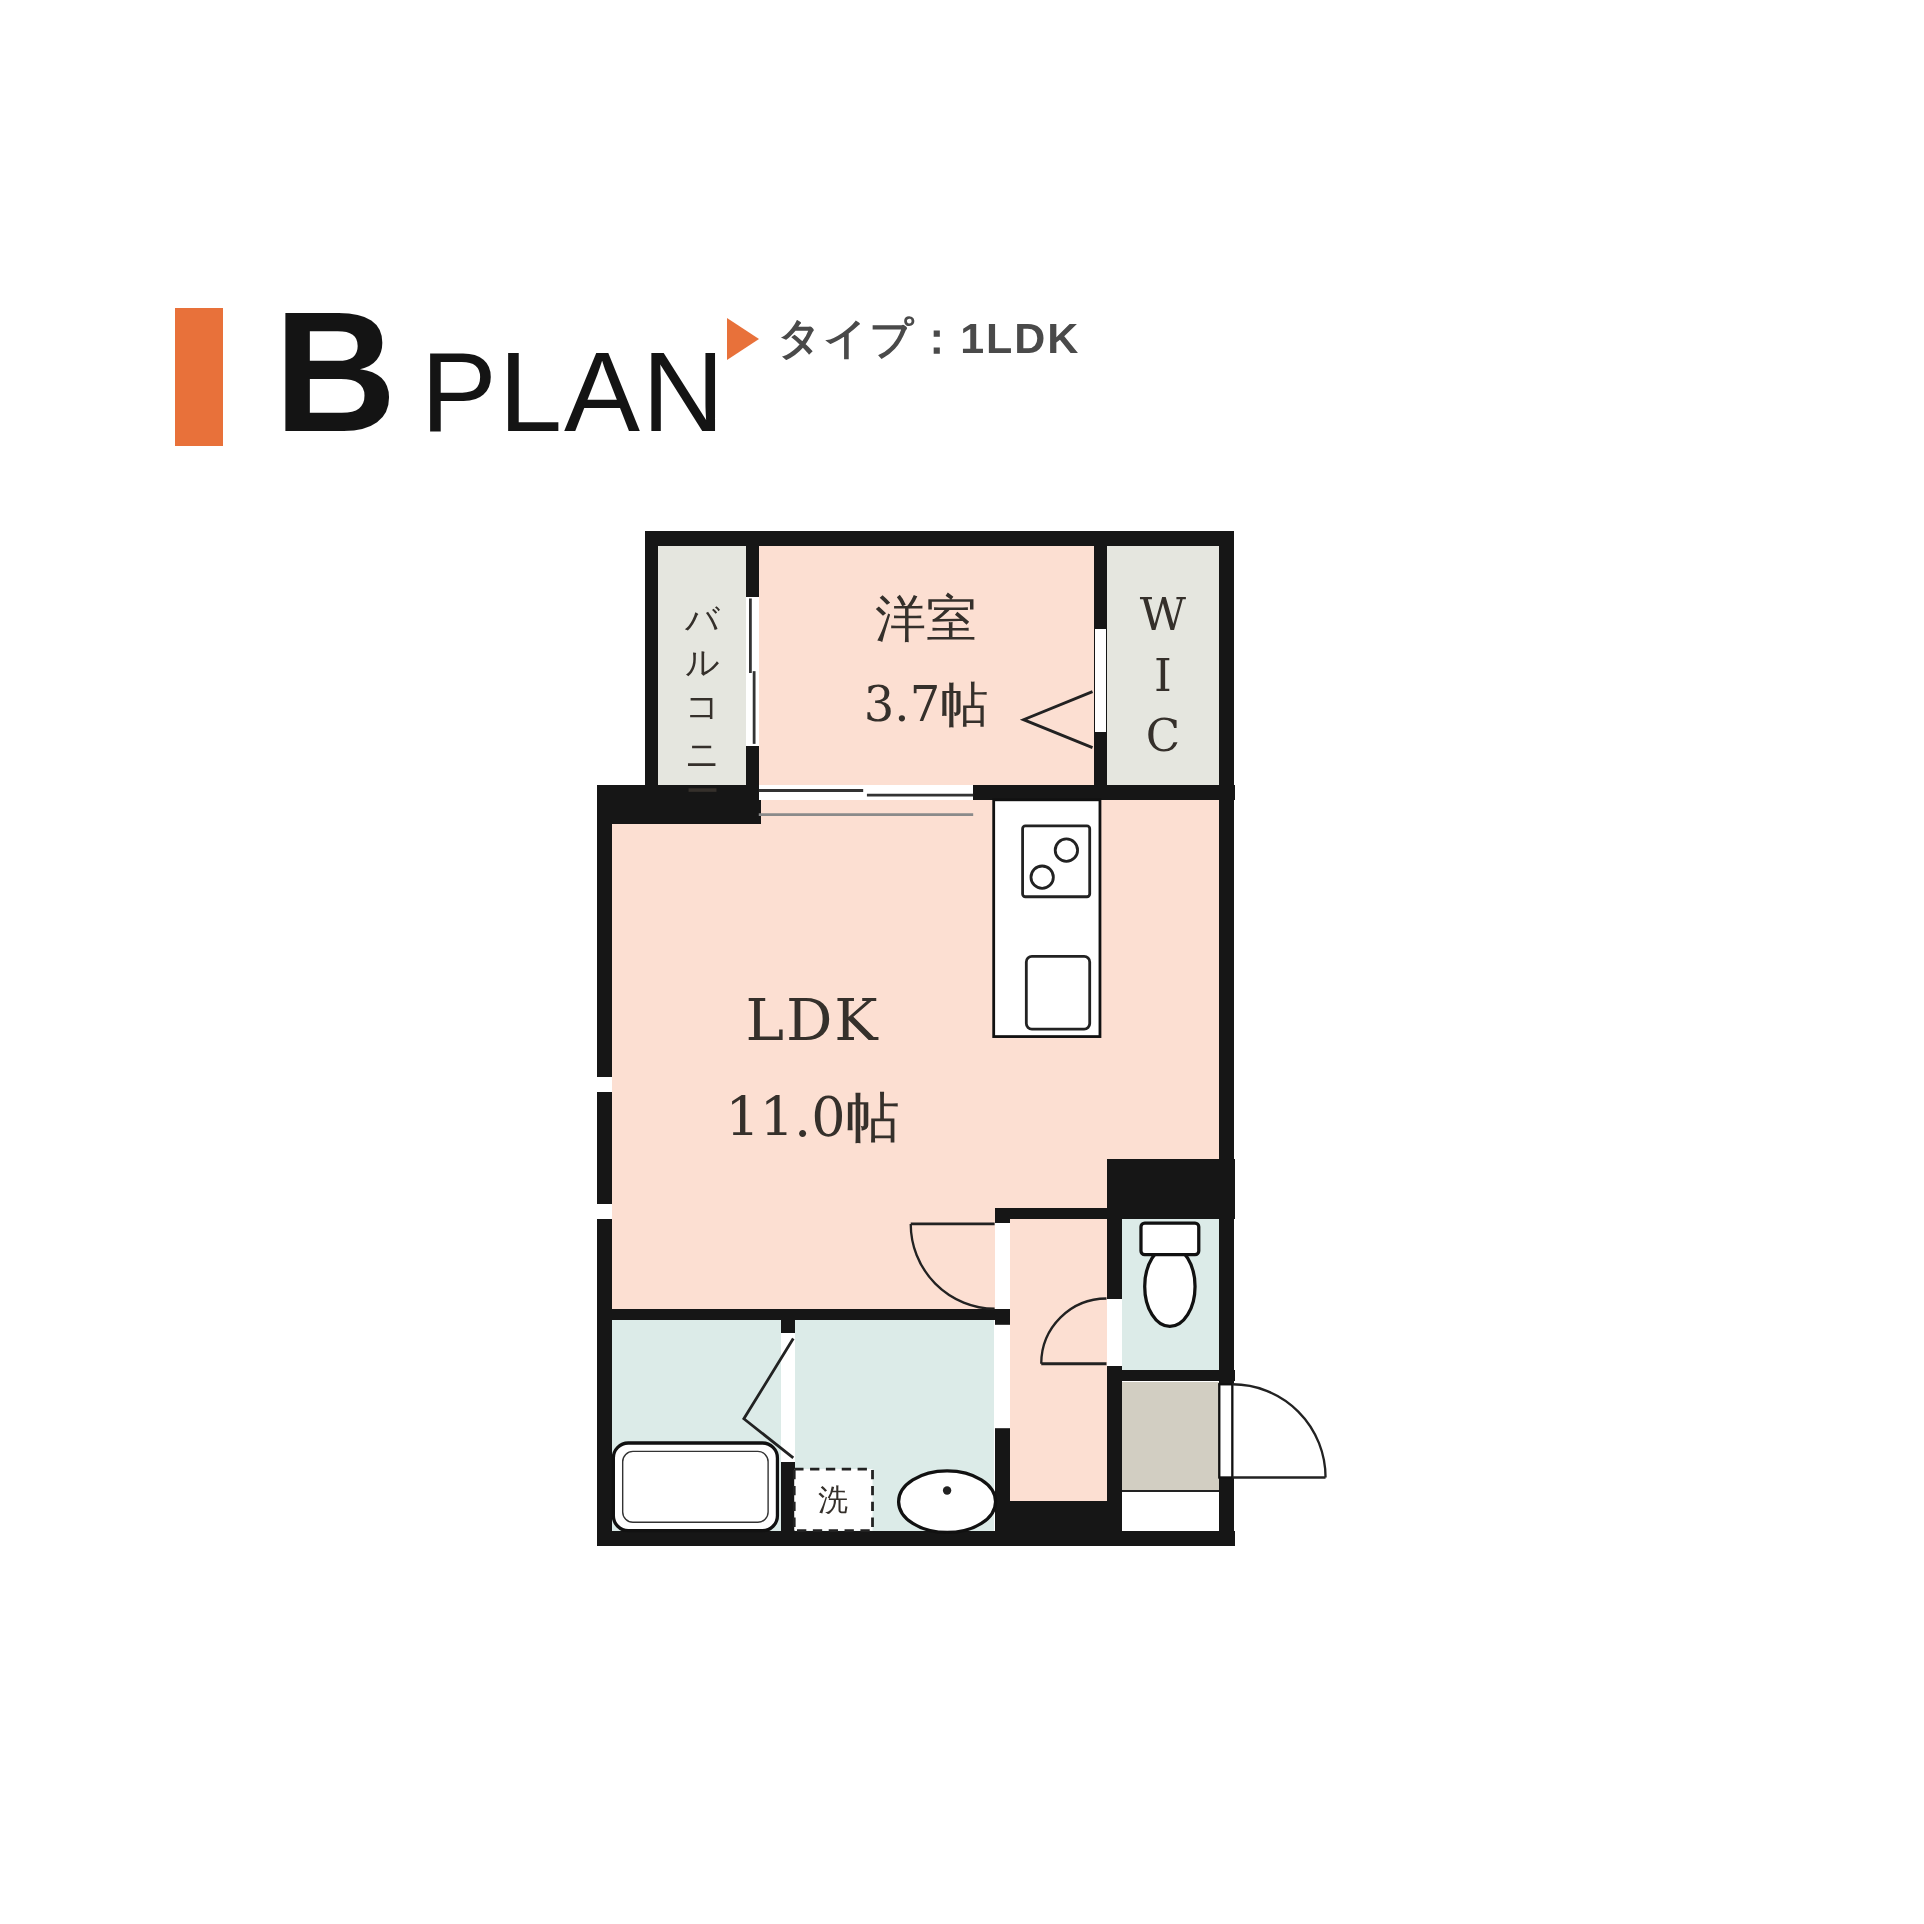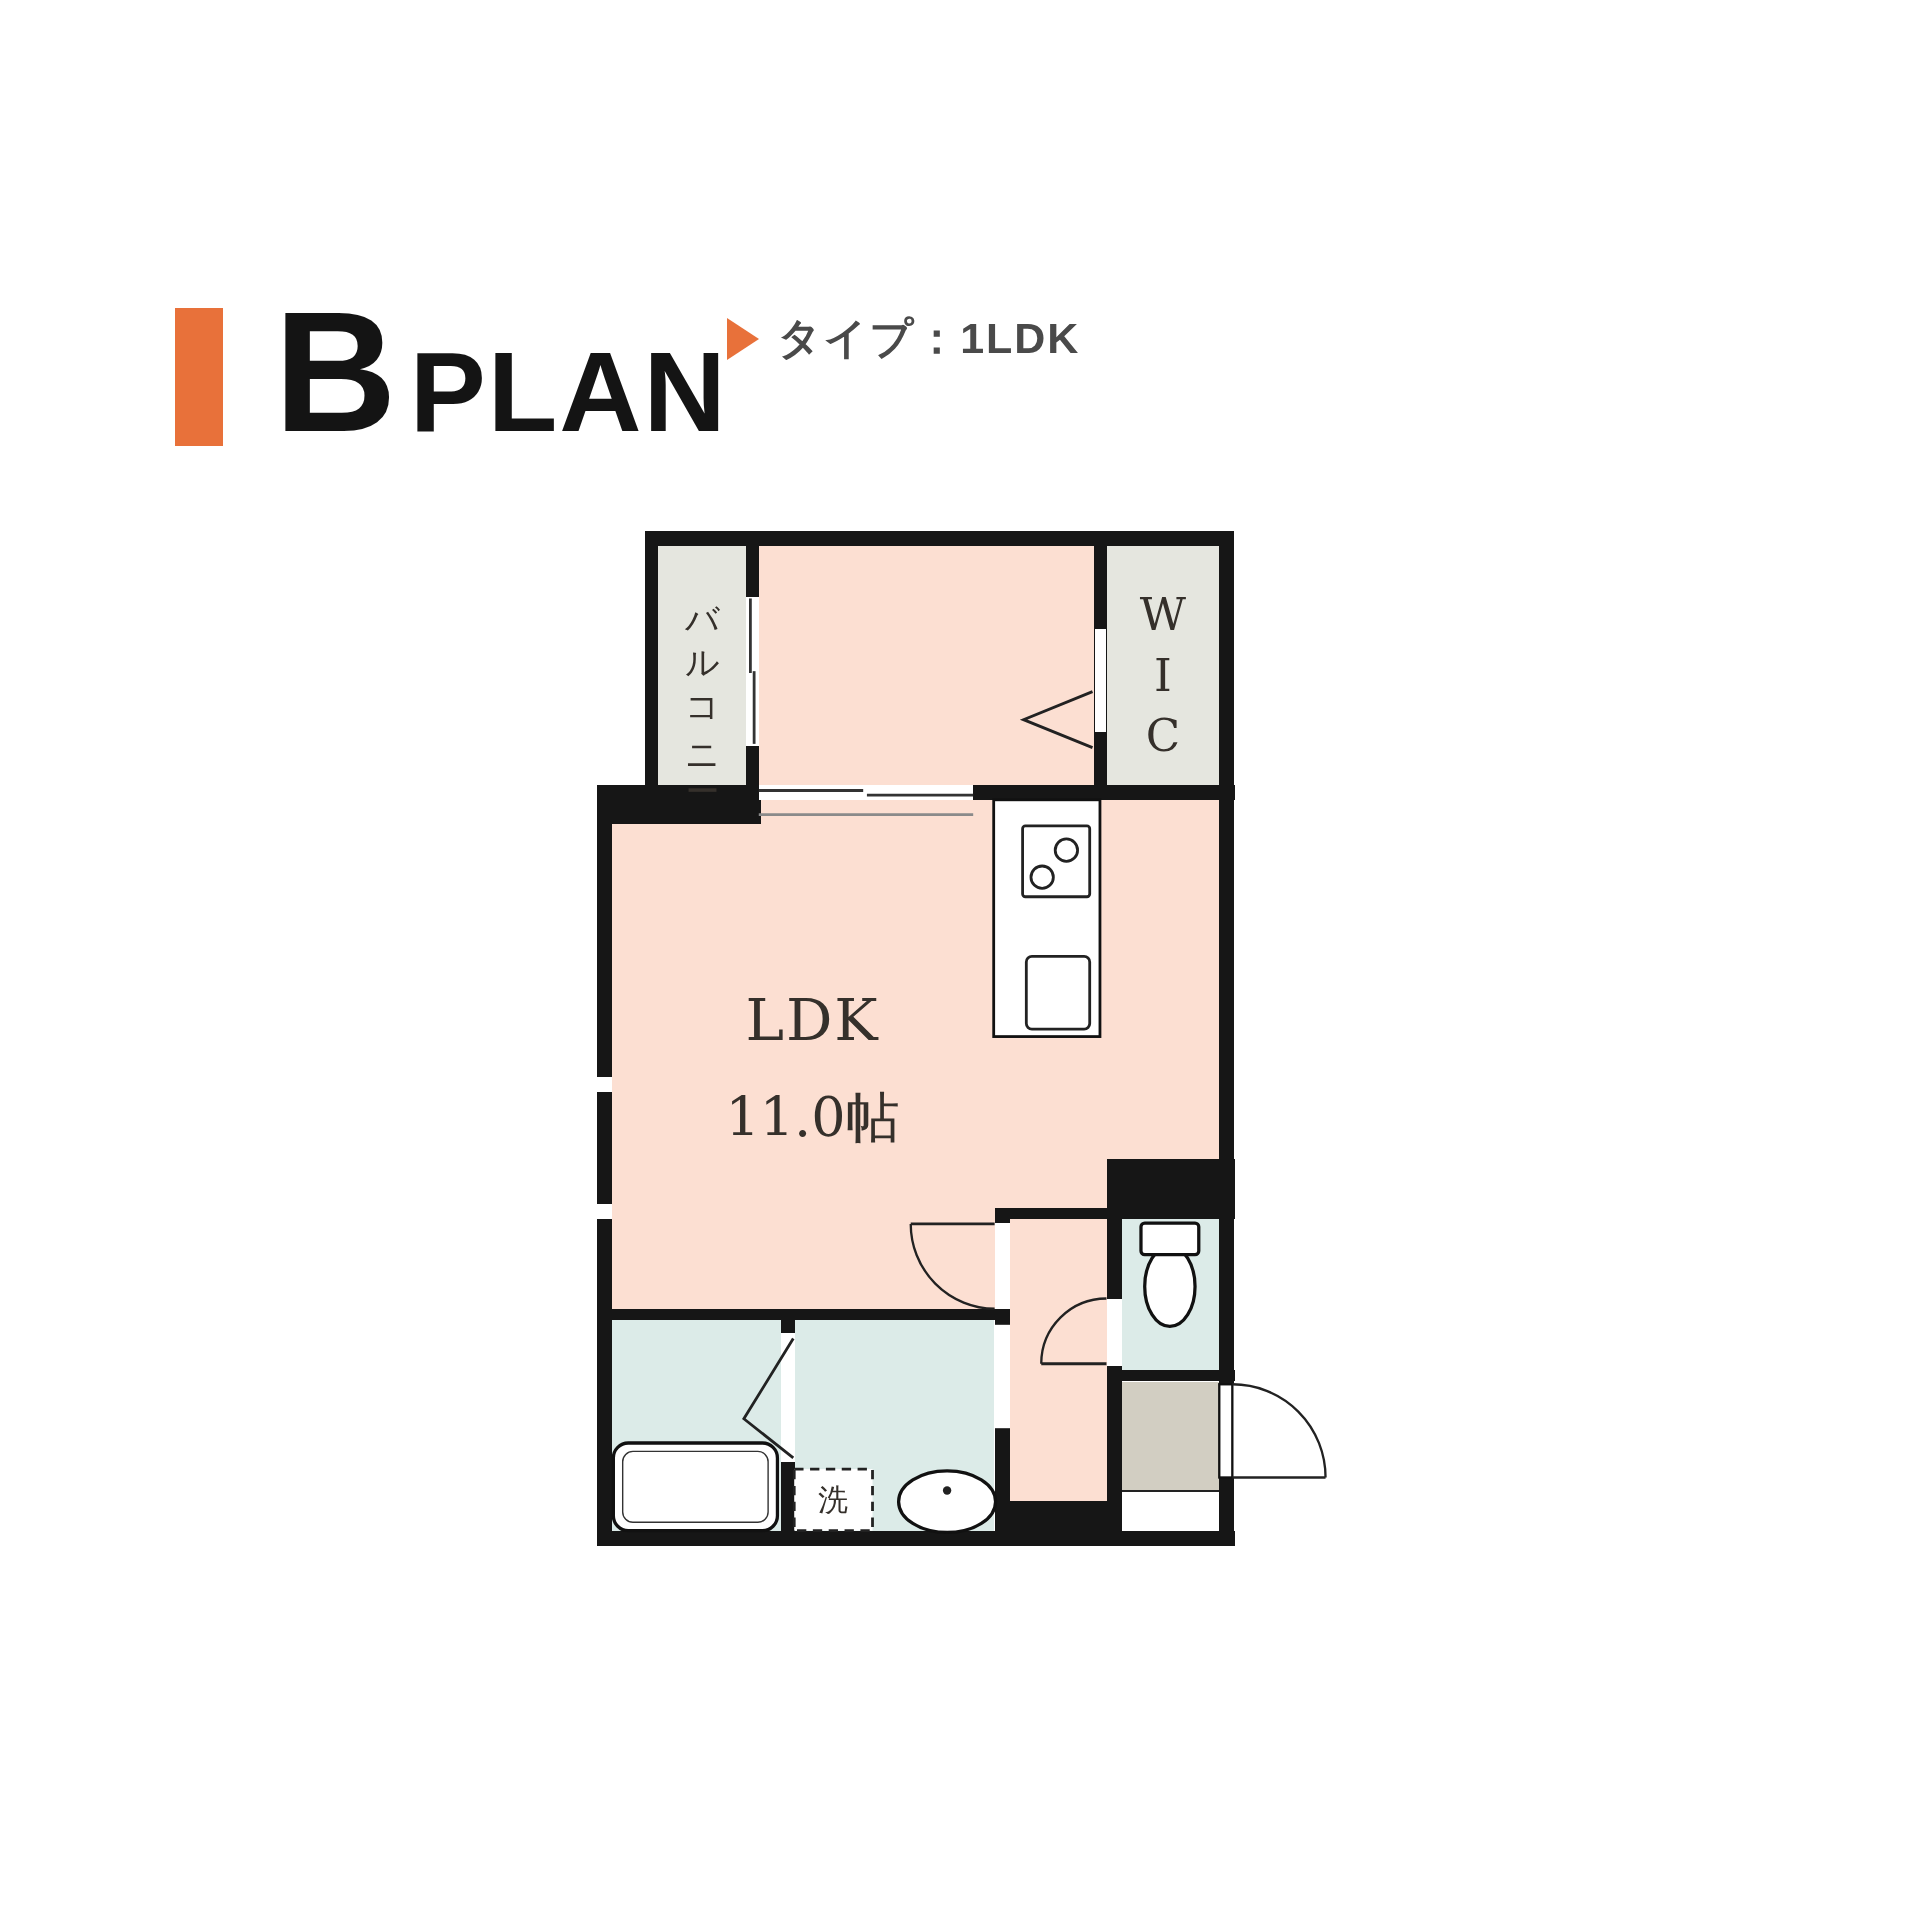--- a/index.html
+++ b/index.html
@@ -4,21 +4,21 @@
 <style>
   html,body{margin:0;padding:0;background:#ffffff;}
   .canvas{position:relative;width:1924px;height:1924px;background:#fff;overflow:hidden;
           font-family:"Liberation Sans",sans-serif;}
   .abs{position:absolute;}
 
   
   .accent-bar{left:175px;top:308px;width:48px;height:138px;background:var(--accent_orange,#e8713a);z-index:5;}
   .plan-title{left:274px;top:287px;line-height:1;white-space:nowrap;color:#141414;z-index:5;}
   .plan-title .b{font-size:170px;font-weight:bold;letter-spacing:0;}
-  .plan-title .plan{font-size:114px;font-weight:bold;margin-left:13px;letter-spacing:1.9px;}
+  .plan-title .plan{font-size:114px;font-weight:normal;margin-left:24px;letter-spacing:1.9px;}
   .specs{left:727px;top:310px;display:flex;flex-direction:column;gap:17px;z-index:5;}
   .spec-row{display:flex;align-items:center;}
   .tri{width:0;height:0;border-top:21.4px solid transparent;border-bottom:21.4px solid transparent;
        border-left:32px solid var(--accent_orange,#e8713a);margin-right:18.6px;}
   .spec-text{font-size:43px;font-weight:bold;color:var(--text_dark,#4a4a4a);letter-spacing:1.9px;}
 
   
   .fill{z-index:10;}
   .wall{background:var(--wall_black,#161616);z-index:20;}
   .open{background:#ffffff;z-index:25;}
@@ -123,20 +123,24 @@
     <path d="M 1322 1485 A 100 100 0 0 1 1422 1585" fill="none" stroke="#222" stroke-width="2.5"></path>
     <line x1="1322" y1="1585" x2="1422" y2="1585" stroke="#222" stroke-width="2.5"></line>
 
     <polyline points="851,1436 798,1522 851,1564" fill="none" stroke="#222" stroke-width="3"></polyline>
 
     <polyline points="1172,742 1098,772 1172,802" fill="none" stroke="#222" stroke-width="3"></polyline>
   </svg>
 
   <div class="abs room-label v-label" style="left:664px;top:565px;width:78px;height:233px;font-size:34px;">バルコニー</div>
 
+  <div class="abs room-label" style="left:777px;top:565px;width:298px;height:192px;gap:18.6px;">
+    <div style="font-size:51px;">洋室</div>
+    <div style="font-size:48px;">3.7帖</div>
+  </div>
 
   <div class="abs room-label" style="left:1125px;top:567px;width:76px;height:216px;gap:7.5px;font-size:45px;">
     <div>W</div>
     <div>I</div>
     <div>C</div>
   </div>
 
   <div class="abs room-label" style="left:626px;top:981px;width:373px;height:179px;gap:28px;">
     <div style="font-size:58px;letter-spacing:1.9px;">LDK</div>
     <div style="font-size:54px;">11.0帖</div>

